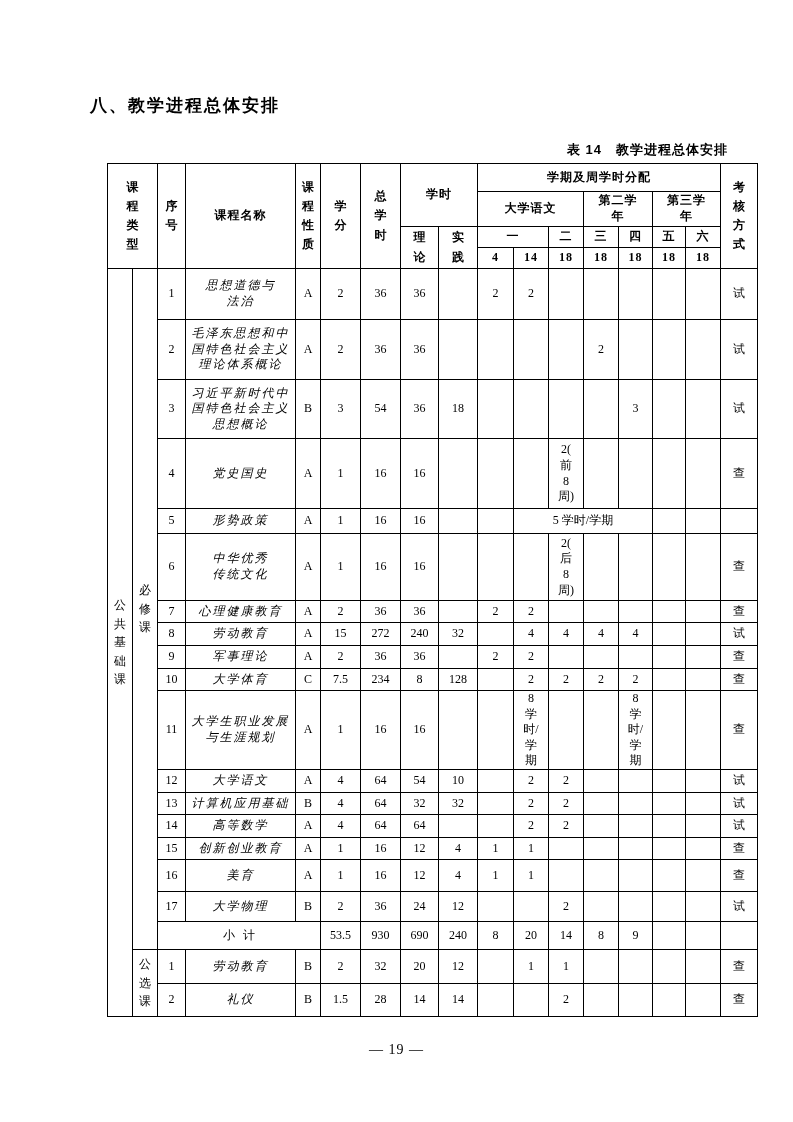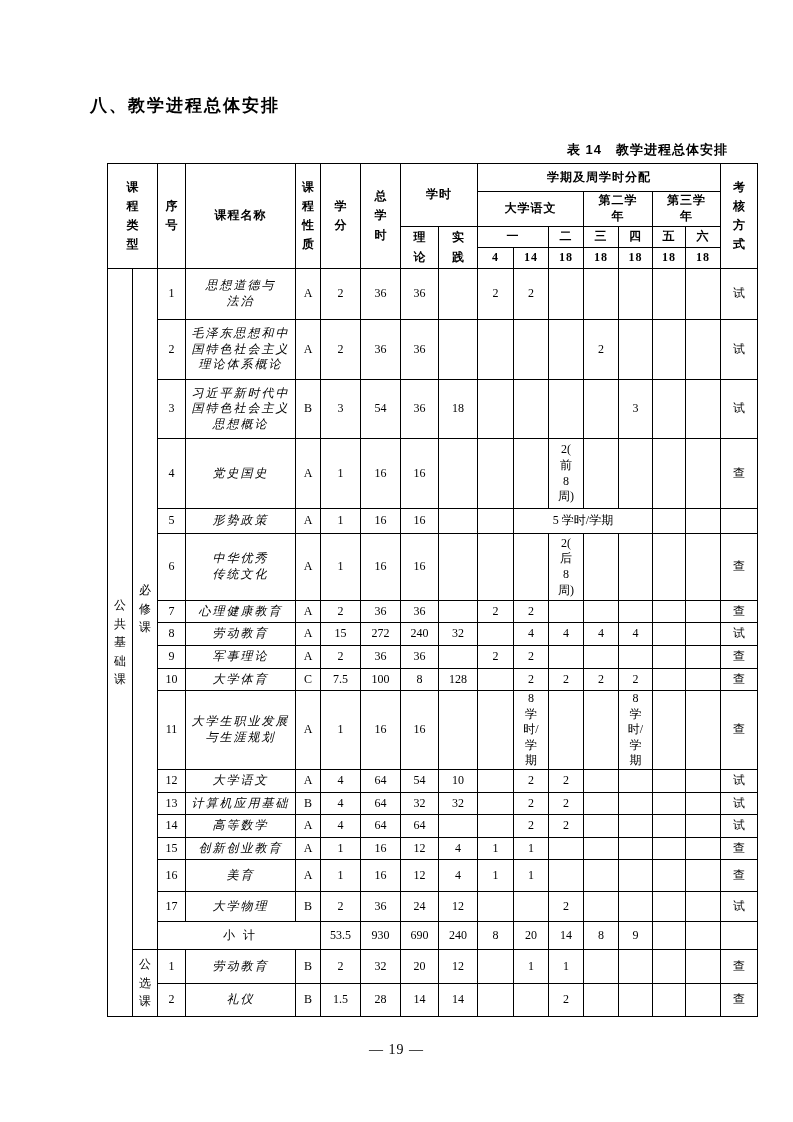--- a/index.html
+++ b/index.html
@@ -267,21 +267,21 @@
       <td></td>
       <td></td>
       <td></td>
       <td>查</td>
     </tr>
     <tr style="height:22px">
       <td>10</td>
       <td class="name">大学体育</td>
       <td>C</td>
       <td>7.5</td>
-      <td>100</td>
+      <td>234</td>
       <td>8</td>
       <td>128</td>
       <td></td>
       <td>2</td>
       <td>2</td>
       <td>2</td>
       <td>2</td>
       <td></td>
       <td></td>
       <td>查</td>

